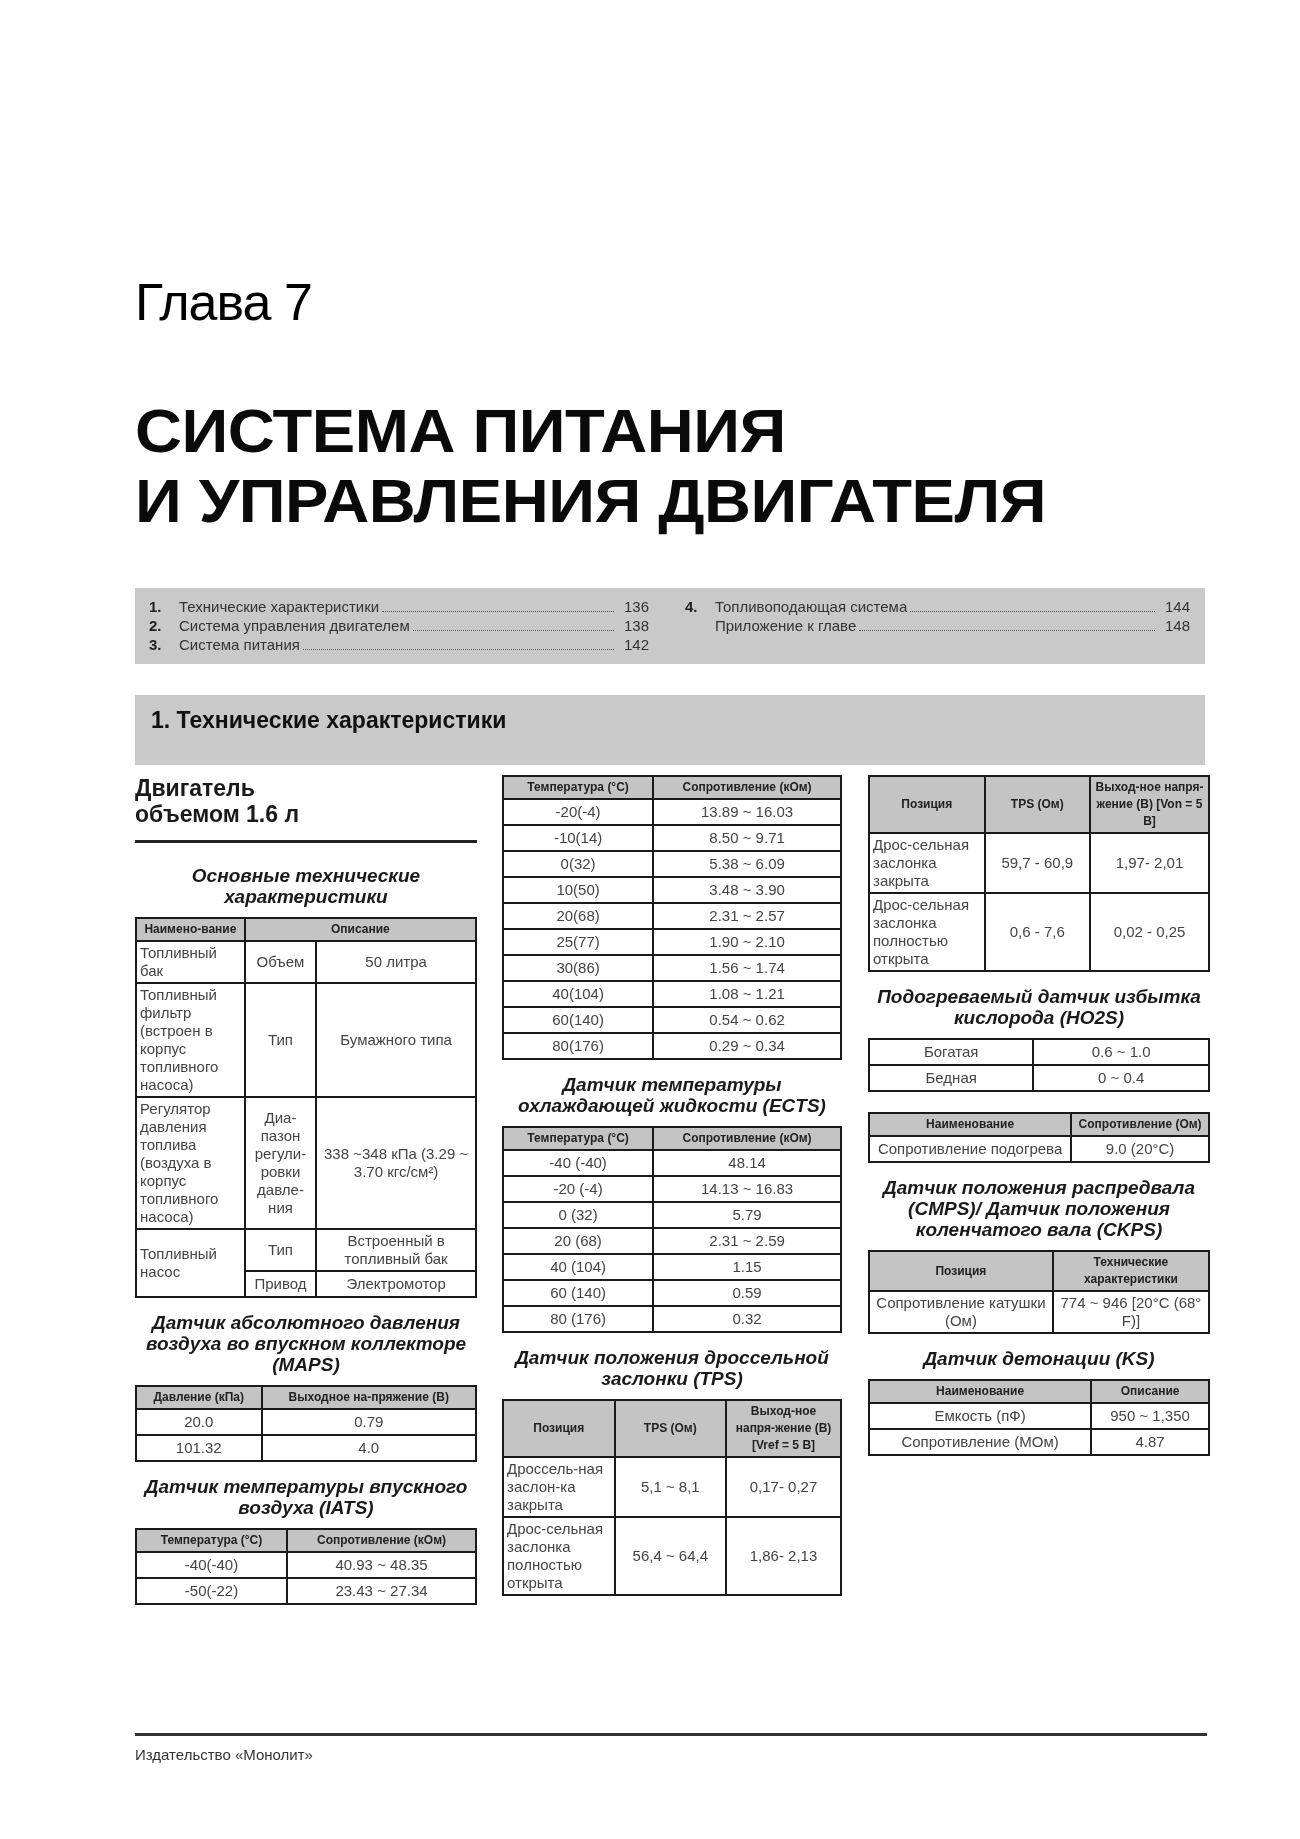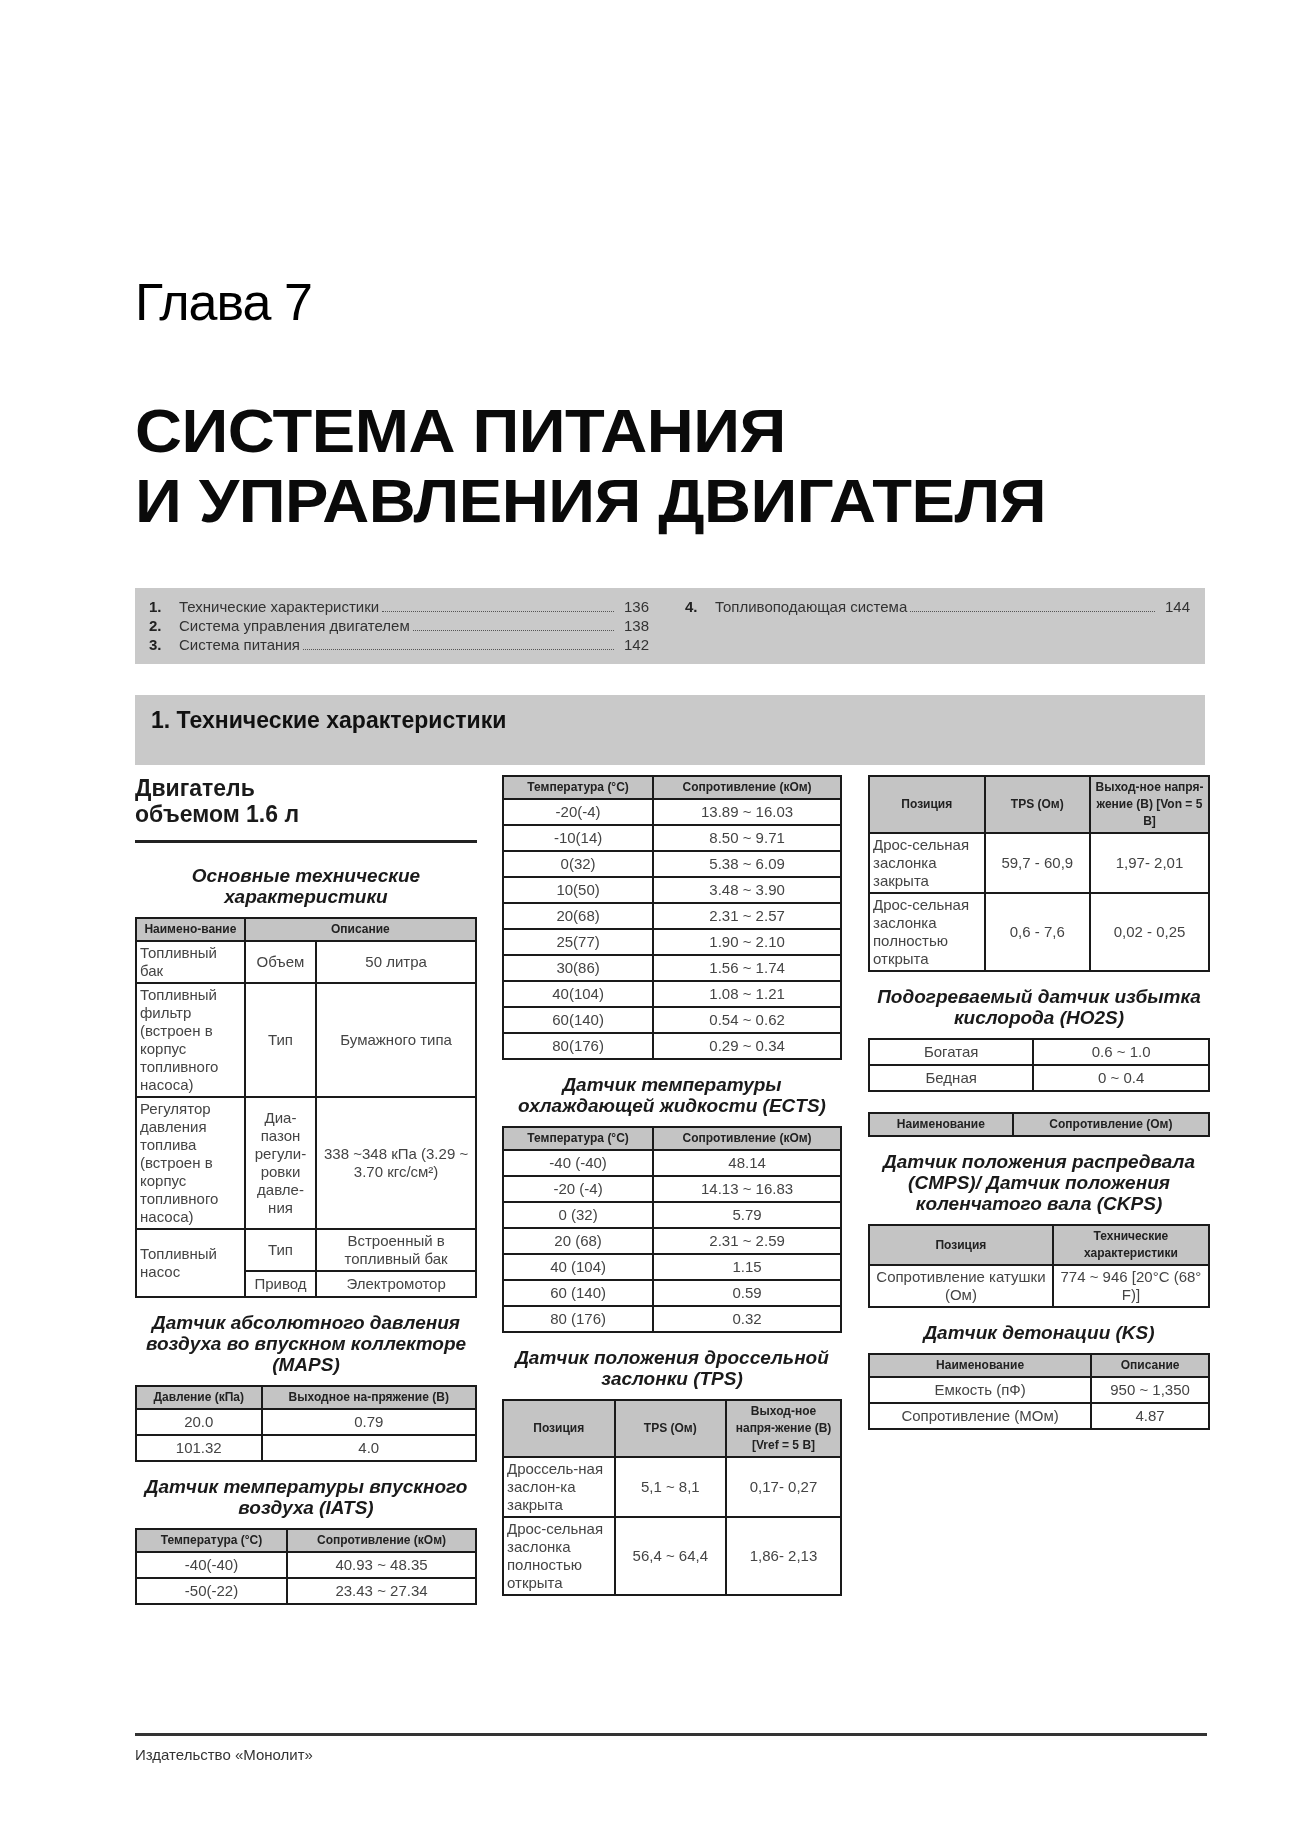--- a/index.html
+++ b/index.html
@@ -61,20 +61,26 @@
         <span class="toc-page">142</span>
       </div>
   </div>
   <div class="toc-col right">
     <div class="toc-item">
         <span class="toc-num">4.</span>
         <span class="toc-label">Топливоподающая система</span>
         <span class="toc-dots"></span>
         <span class="toc-page">144</span>
       </div>
+    <div class="toc-item">
+        <span class="toc-num"></span>
+        <span class="toc-label">Приложение к главе</span>
+        <span class="toc-dots"></span>
+        <span class="toc-page">148</span>
+      </div>
   </div>
 </div>
 
 <div class="section-bar">
   <span>1. Технические характеристики</span>
 </div>
 
 <div class="col col1">
   <div class="engine-title">
     <div>Двигатель</div>
@@ -91,21 +97,21 @@
           <td class="left">Топливный бак</td>
           <td style="width:21%">Объем</td>
           <td>50 литра</td>
         </tr>
     <tr>
           <td class="left">Топливный фильтр (встроен в корпус топливного насоса)</td>
           <td>Тип</td>
           <td>Бумажного типа</td>
         </tr>
     <tr>
-          <td class="left">Регулятор давления топлива (встроен в корпус топливного насоса)</td>
+          <td class="left">Регулятор давления топлива (воздуха в корпус топливного насоса)</td>
           <td>Диа-пазон регули-ровки давле-ния</td>
           <td>338 ~348 кПа (3.29 ~ 3.70 кгс/см²)</td>
         </tr>
     <tr>
           <td class="left" rowspan="2">Топливный насос</td>
           <td>Тип</td>
           <td>Встроенный в топливный бак</td>
         </tr>
     <tr>
           <td>Привод</td>
@@ -295,20 +301,24 @@
         </tr>
   </tbody>
     </table>
 
   <table style="margin-top:20px">
     <tbody>
         <tr>
           <th>Наименование</th>
           <th>Сопротивление (Ом)</th>
         </tr>
+    <tr>
+          <td>Сопротивление подогрева</td>
+          <td>9.0 (20°С)</td>
+        </tr>
   </tbody>
     </table>
 
   <div class="sub">Датчик положения распредвала (CMPS)/ Датчик положения коленчатого вала (CKPS)</div>
   <table>
     <tbody>
         <tr>
           <th>Позиция</th>
           <th>Технические характеристики</th>
         </tr>

